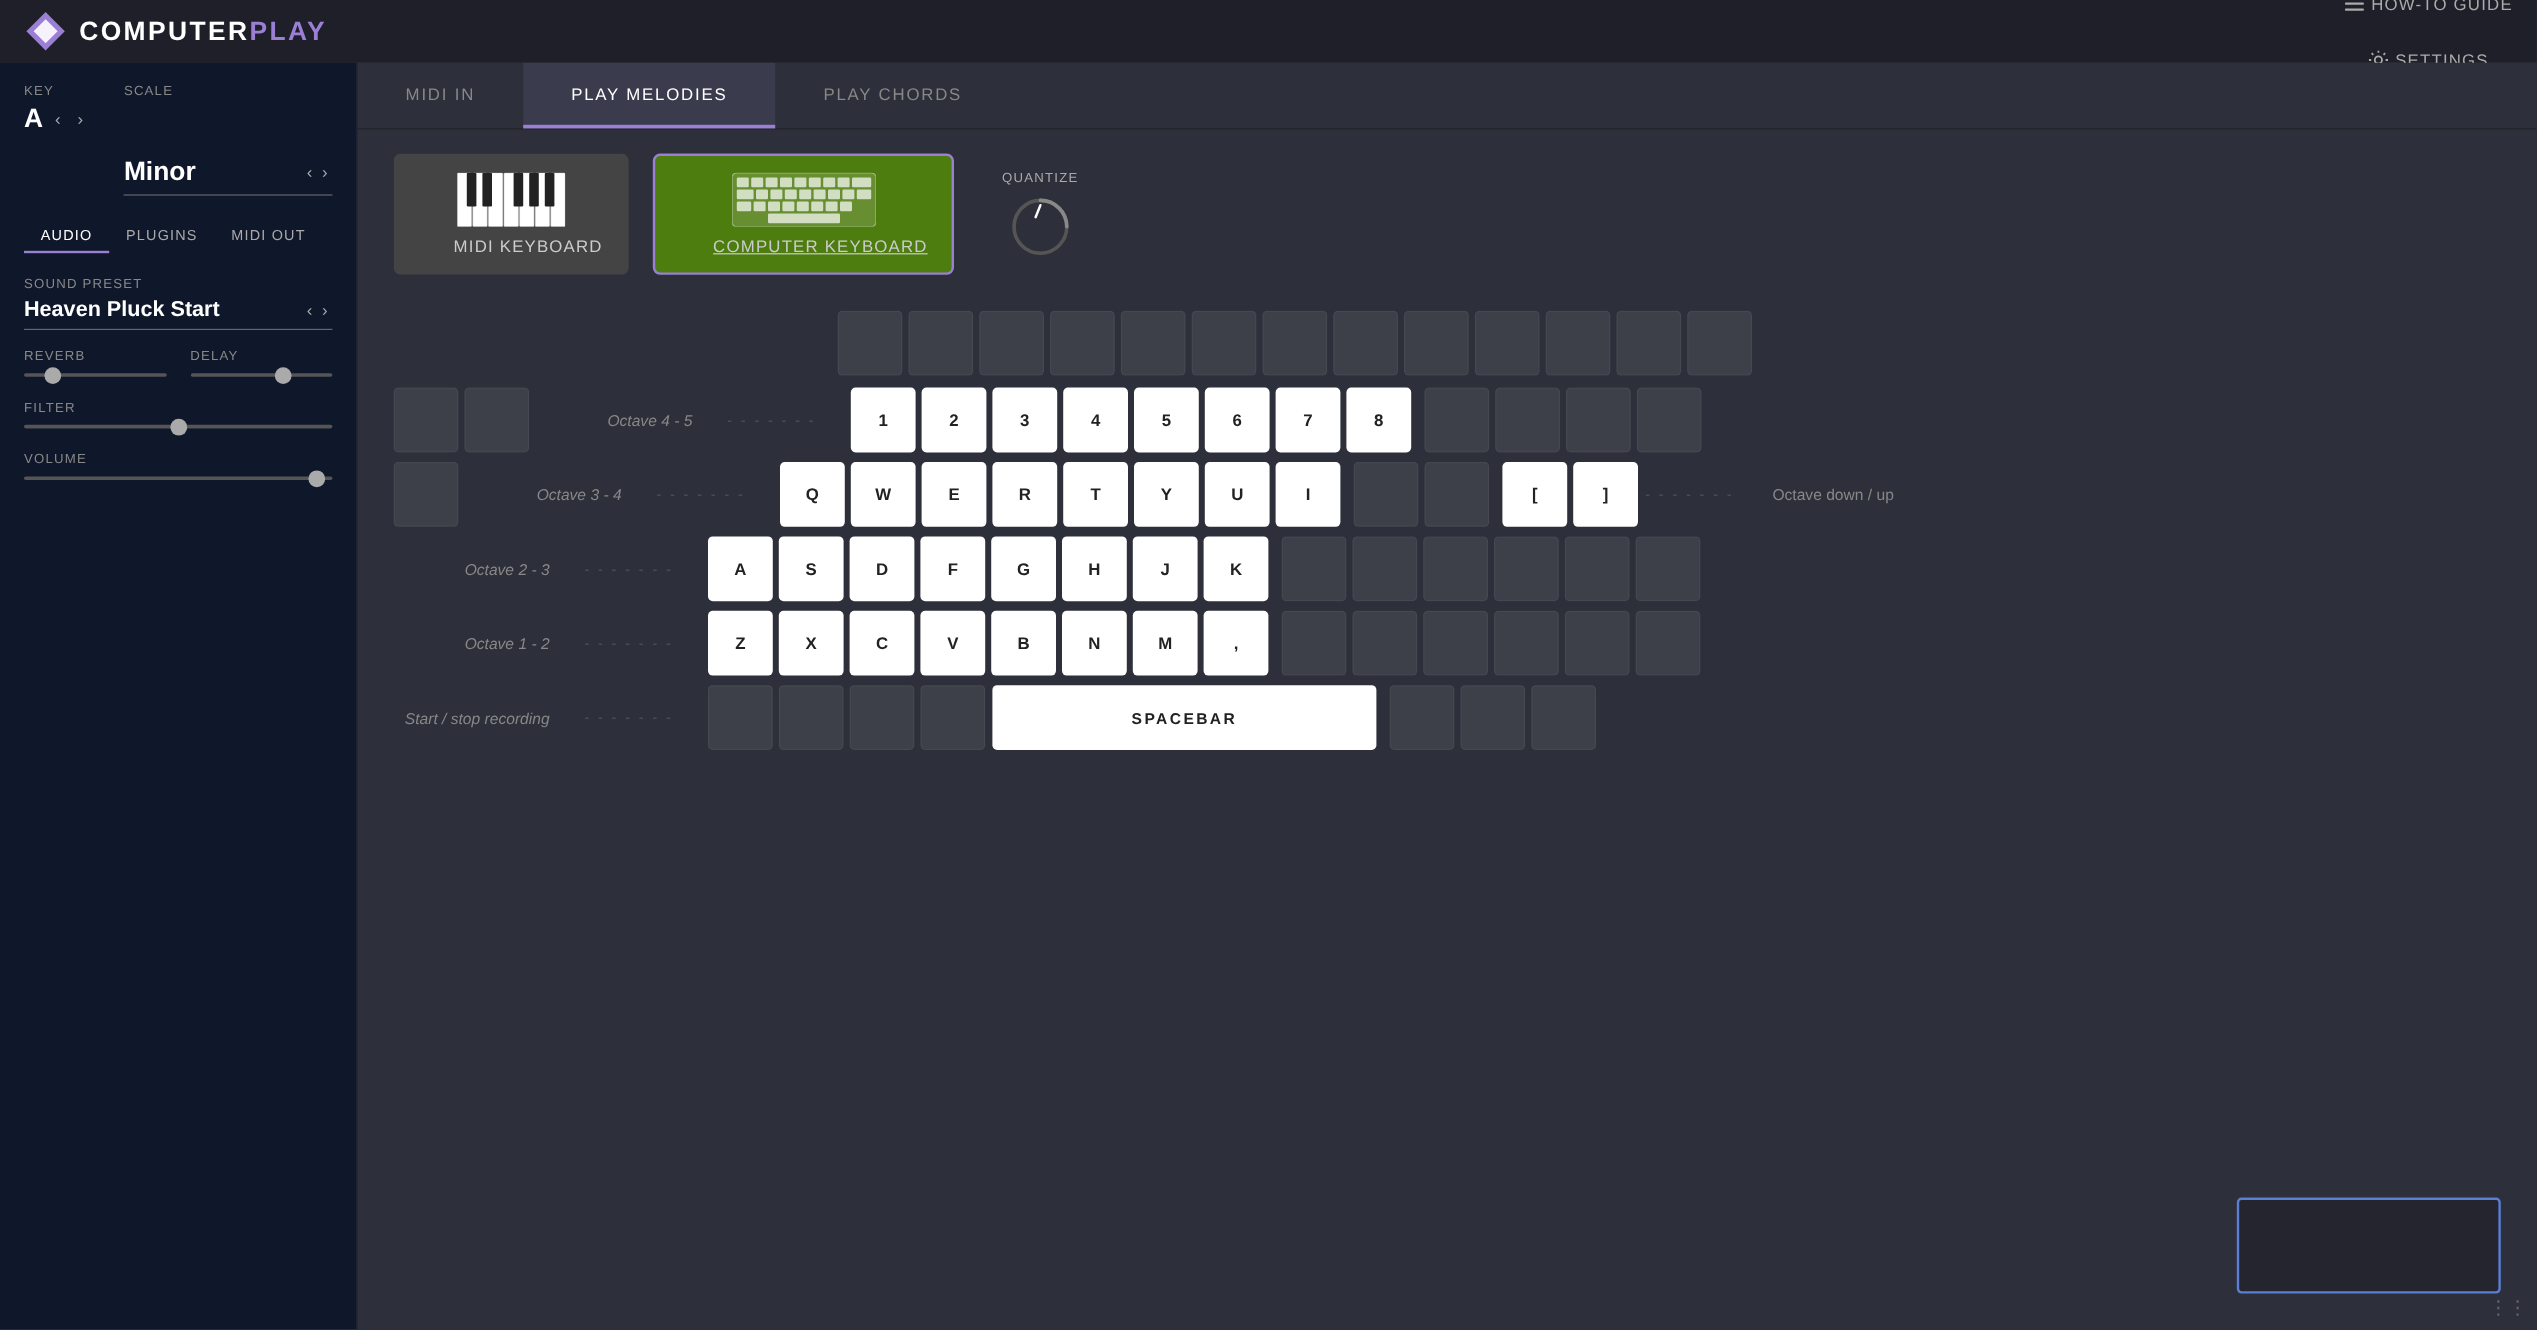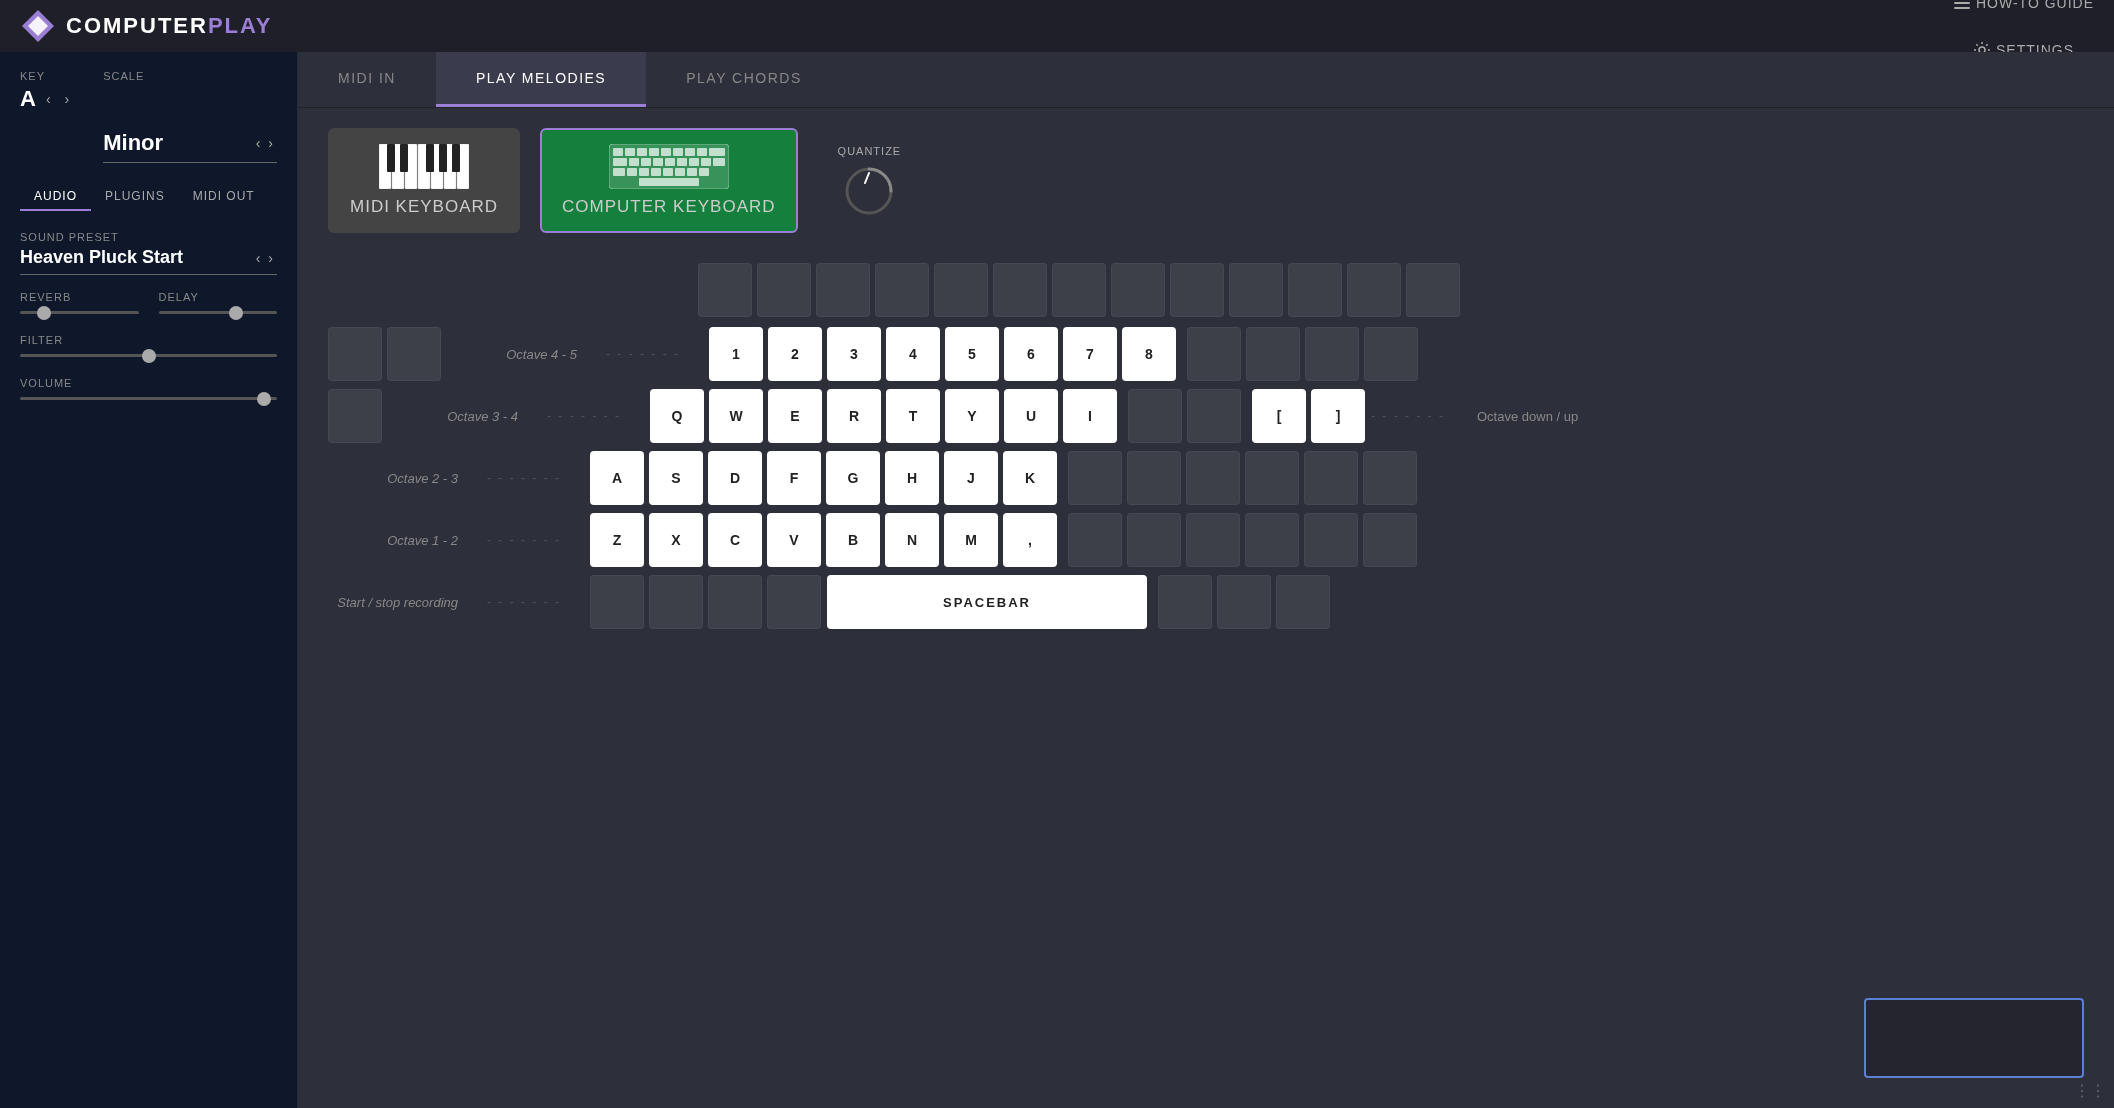--- a/index.html
+++ b/index.html
@@ -255,28 +255,30 @@
       border-radius: 6px;
       padding: 14px 20px;
       cursor: pointer;
       display: flex;
       flex-direction: column;
       align-items: center;
       gap: 8px;
       min-width: 160px;
     }
     .input-card.selected {
-      background: #15803d;
+      background: #4d7c0f;
       border-color: #9b7fd4;
+      text-decoration: underline;
     }
     .input-card-label {
-      font-size: 17px;
+      font-size: 14px;
       letter-spacing: 1px;
       color: #ccc;
       text-transform: uppercase;
+      margin-left: 28px;
     }
     .piano-icon-svg {
       width: 90px;
       height: 45px;
     }
     .keyboard-icon-svg {
       width: 120px;
       height: 45px;
     }
 

